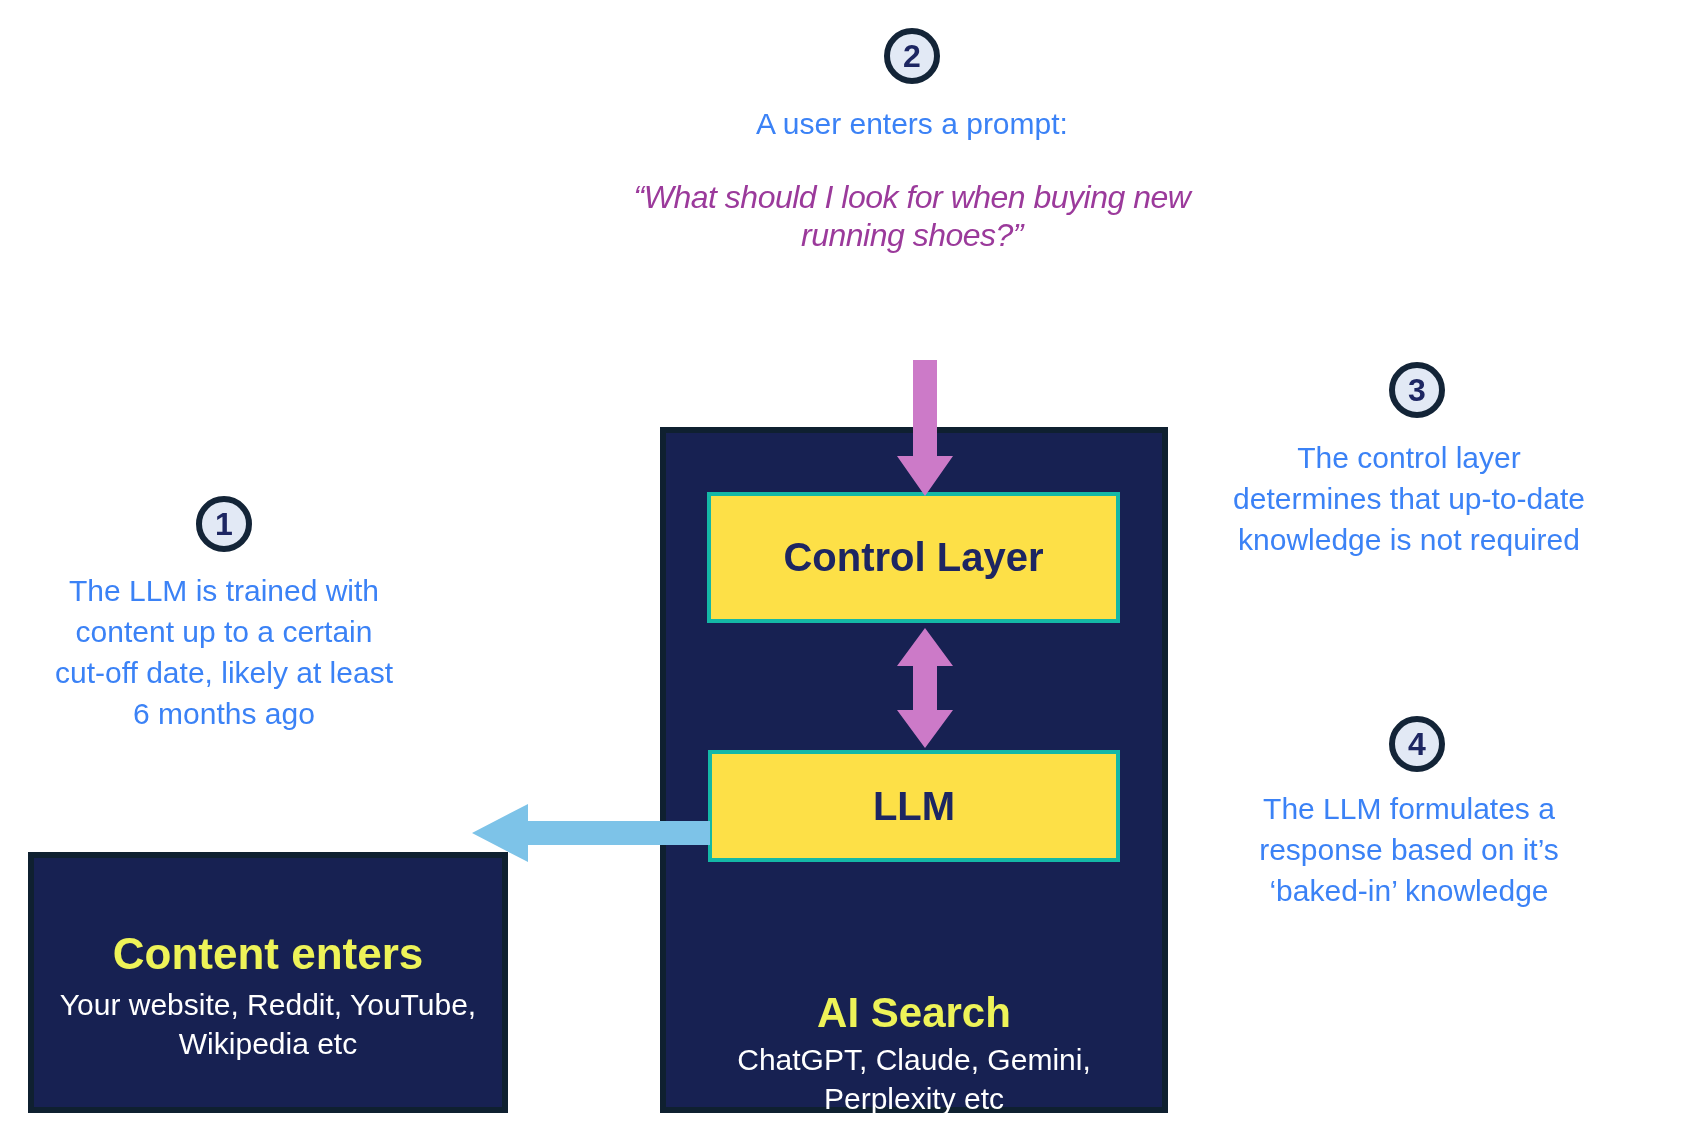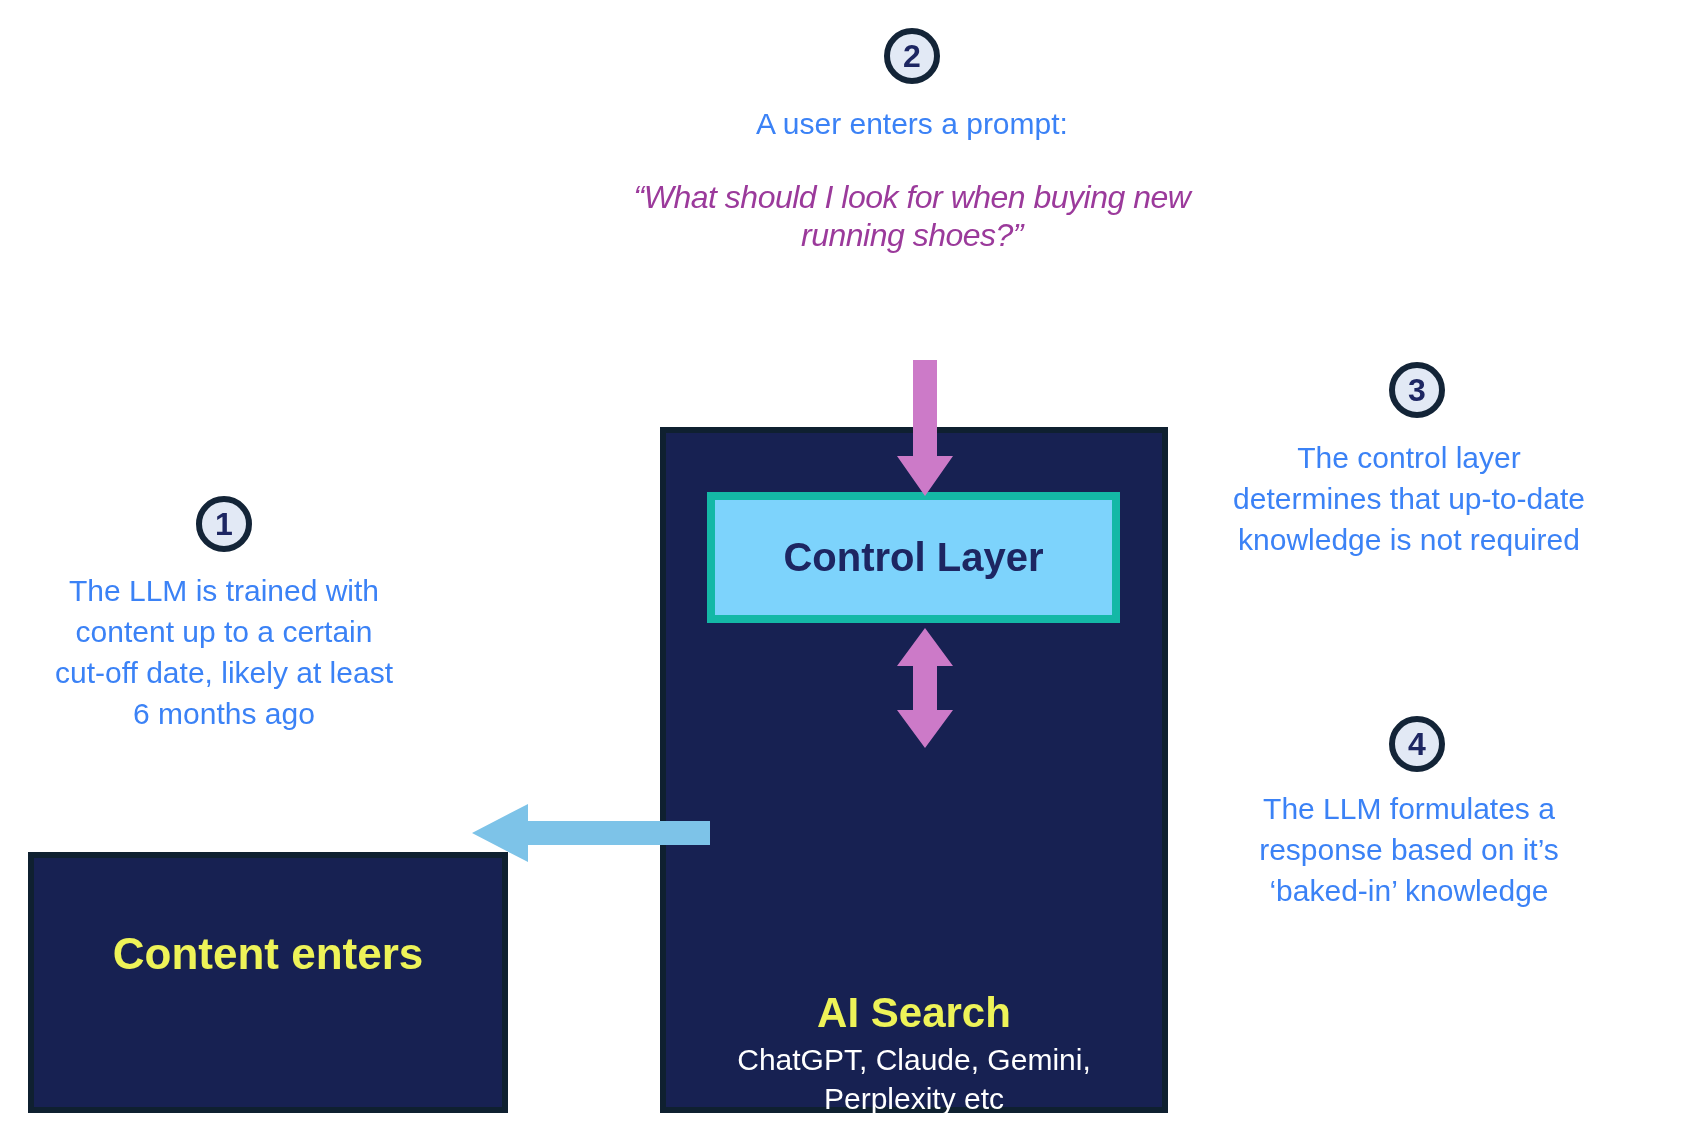--- a/index.html
+++ b/index.html
@@ -62,22 +62,22 @@
   .navy-box {
     position: absolute;
     background: #172152;
     border: 6px solid #0f2030;
     box-sizing: border-box;
   }
 
   
   .light-box {
     position: absolute;
-    background: #7dd3fc;
-    border: 8px solid #14b8a6;
+    background: #fde047;
+    border: 4px solid #14b8a6;
     box-sizing: border-box;
     display: flex;
     align-items: center;
     justify-content: center;
     color: #1d2662;
     font-weight: bold;
   }
 
   
   .box-title {
@@ -133,29 +133,33 @@
   </div>
 
   <div class="caption" style="left:1229px; top:788px; width:360px;">The LLM formulates a response based on it’s ‘baked-in’ knowledge</div>
 
   <div class="navy-box" style="left:660px; top:427px; width:508px; height:686px;"></div>
 
   <div class="light-box" style="left:707px; top:492px; width:413px; height:131px; font-size:40px;">
     <span>Control Layer</span>
   </div>
 
+  <div class="light-box" style="left:708px; top:750px; width:412px; height:112px; font-size:40px;">
+    <span>LLM</span>
+  </div>
 
   <div class="box-title" style="left:660px; top:990px; width:508px;">AI Search</div>
 
   <div class="box-sub" style="left:700px; top:1040px; width:428px;">ChatGPT, Claude, Gemini, Perplexity etc</div>
 
   <div class="navy-box" style="left:28px; top:852px; width:480px; height:261px;"></div>
 
   <div class="box-title" style="left:28px; top:930px; width:480px; font-size:44px;">Content enters</div>
 
+  <div class="box-sub" style="left:48px; top:985px; width:440px;">Your website, Reddit, YouTube, Wikipedia etc</div>
 
   <svg class="arrow-svg" style="left:890px; top:360px;" width="70" height="140" viewBox="0 0 70 140">
     <polygon points="23,0 47,0 47,96 63,96 35,136 7,96 23,96" fill="#cc7ac8"></polygon>
   </svg>
 
   <svg class="arrow-svg" style="left:890px; top:628px;" width="70" height="120" viewBox="0 0 70 120">
     <polygon points="35,0 63,38 47,38 47,82 63,82 35,120 7,82 23,82 23,38 7,38" fill="#cc7ac8"></polygon>
   </svg>
 
   <svg class="arrow-svg" style="left:472px; top:800px;" width="238" height="66" viewBox="0 0 238 66">

